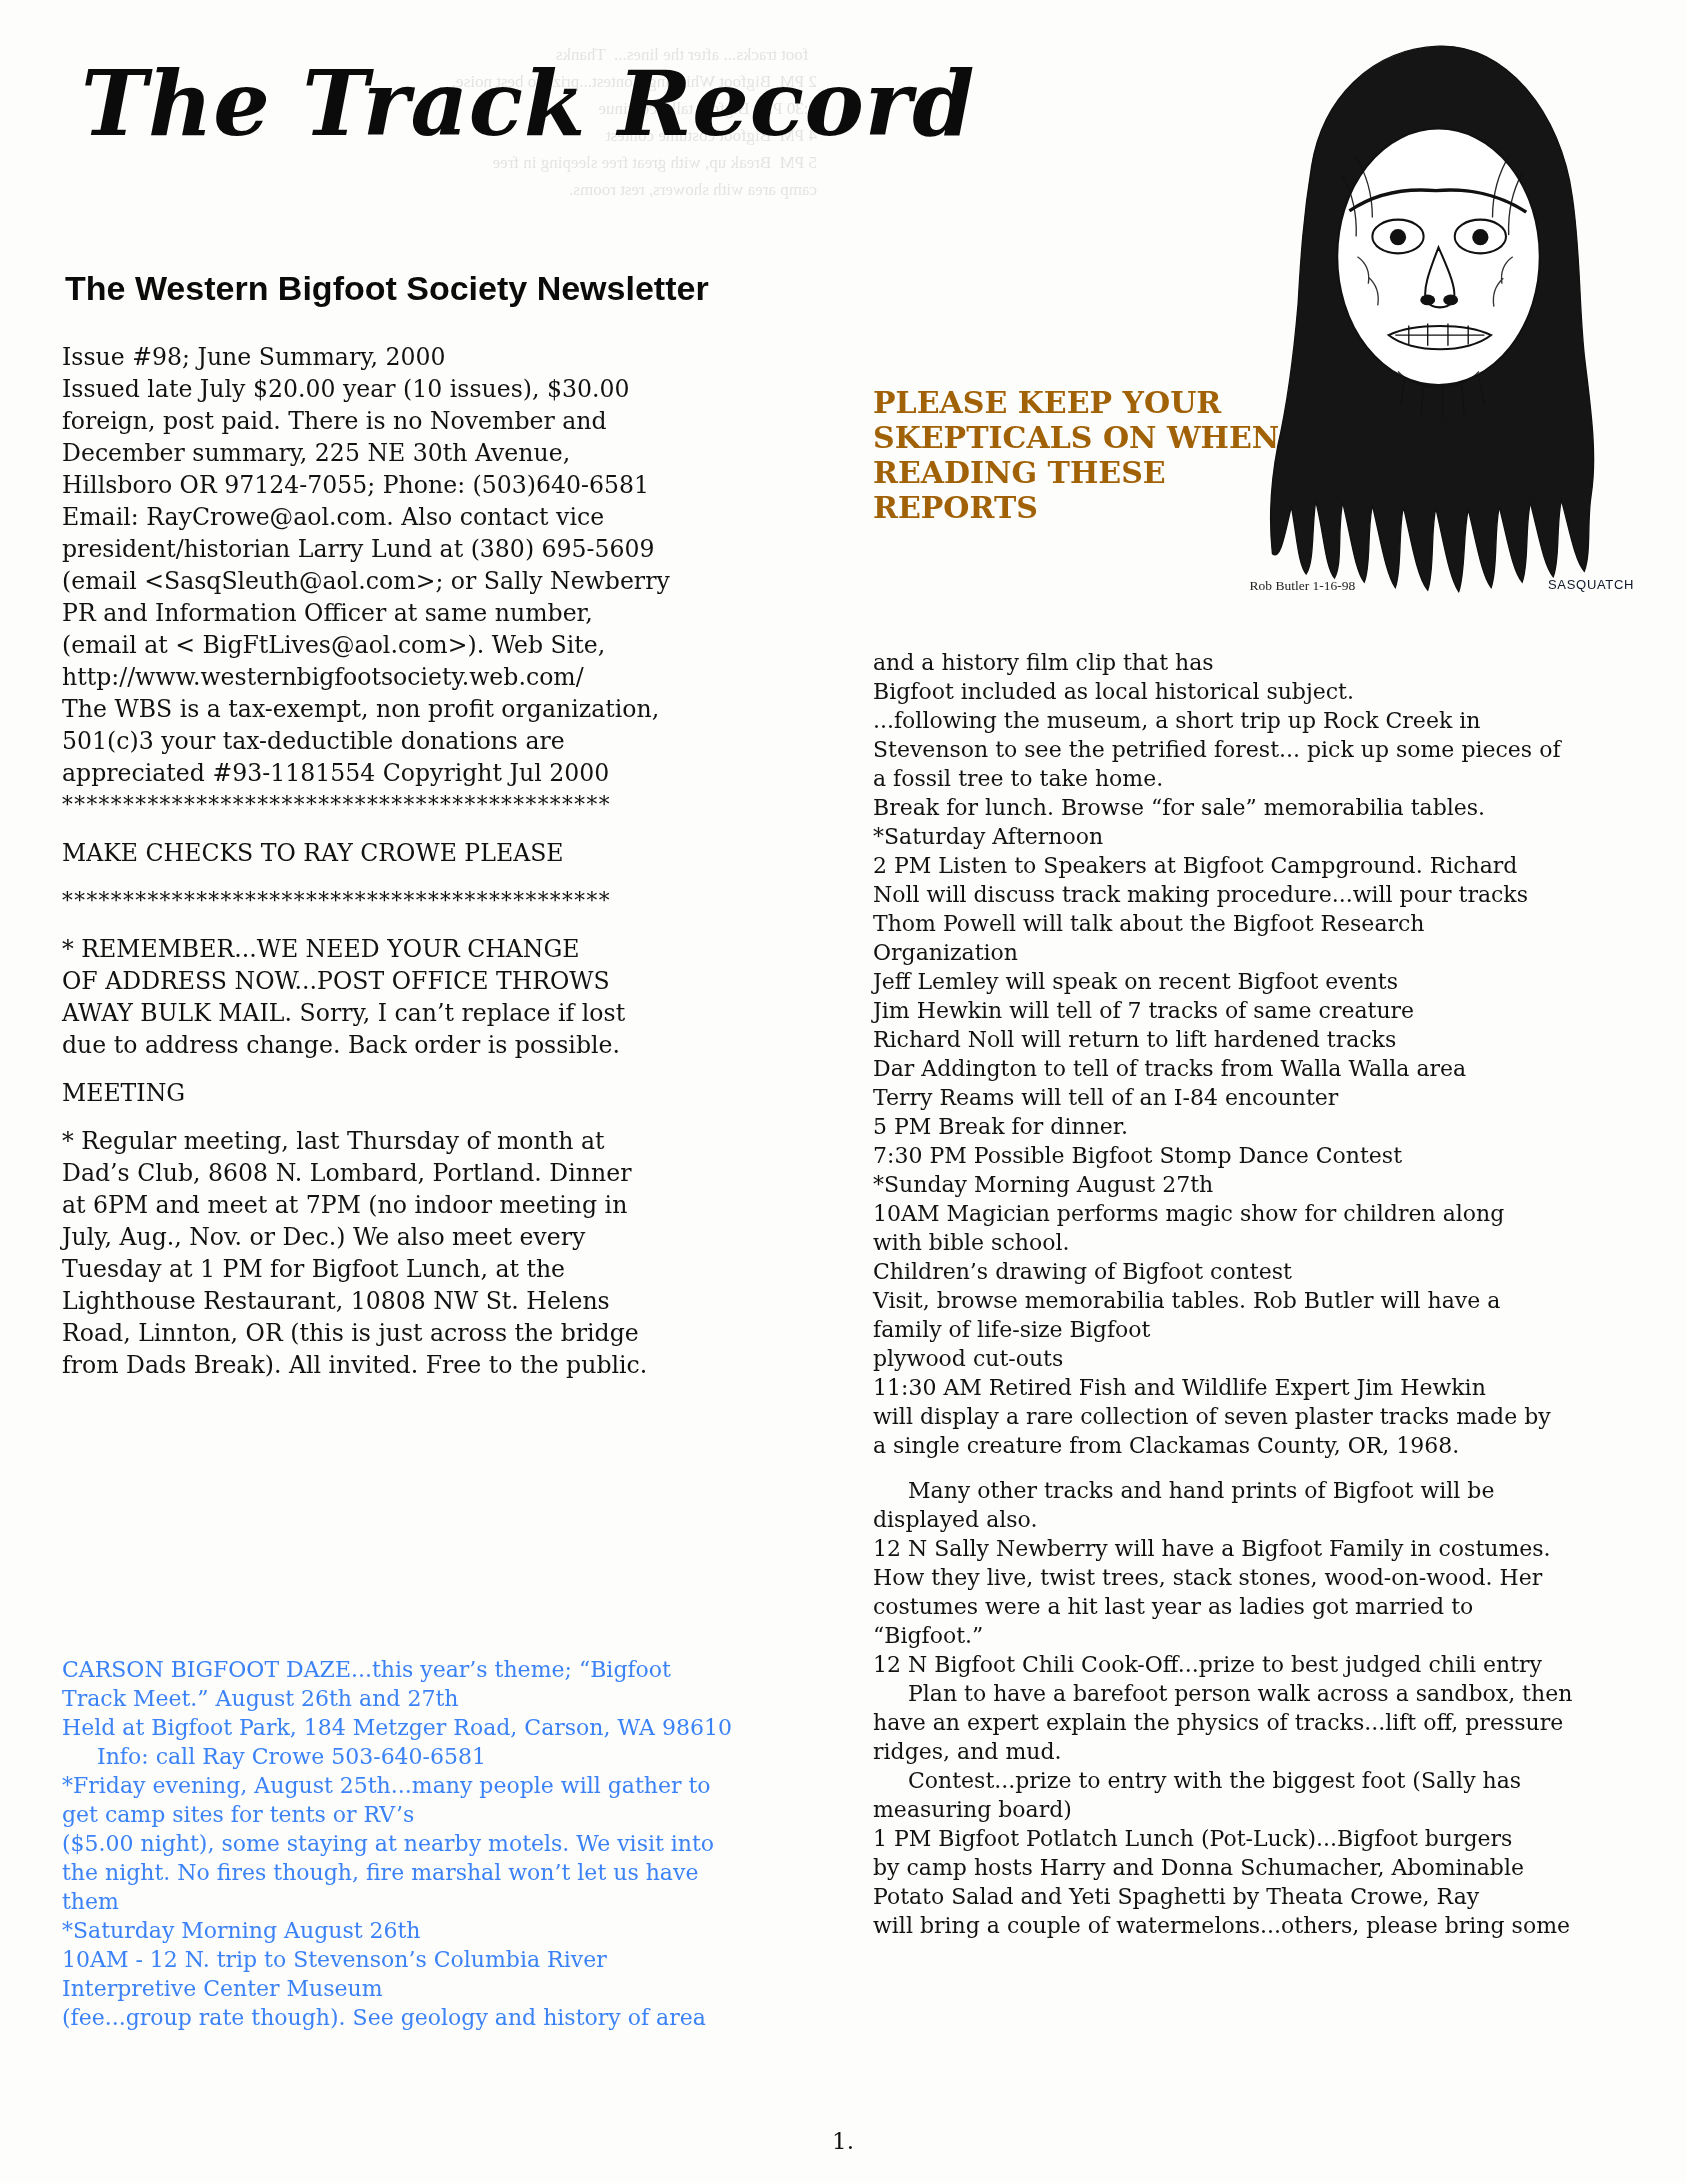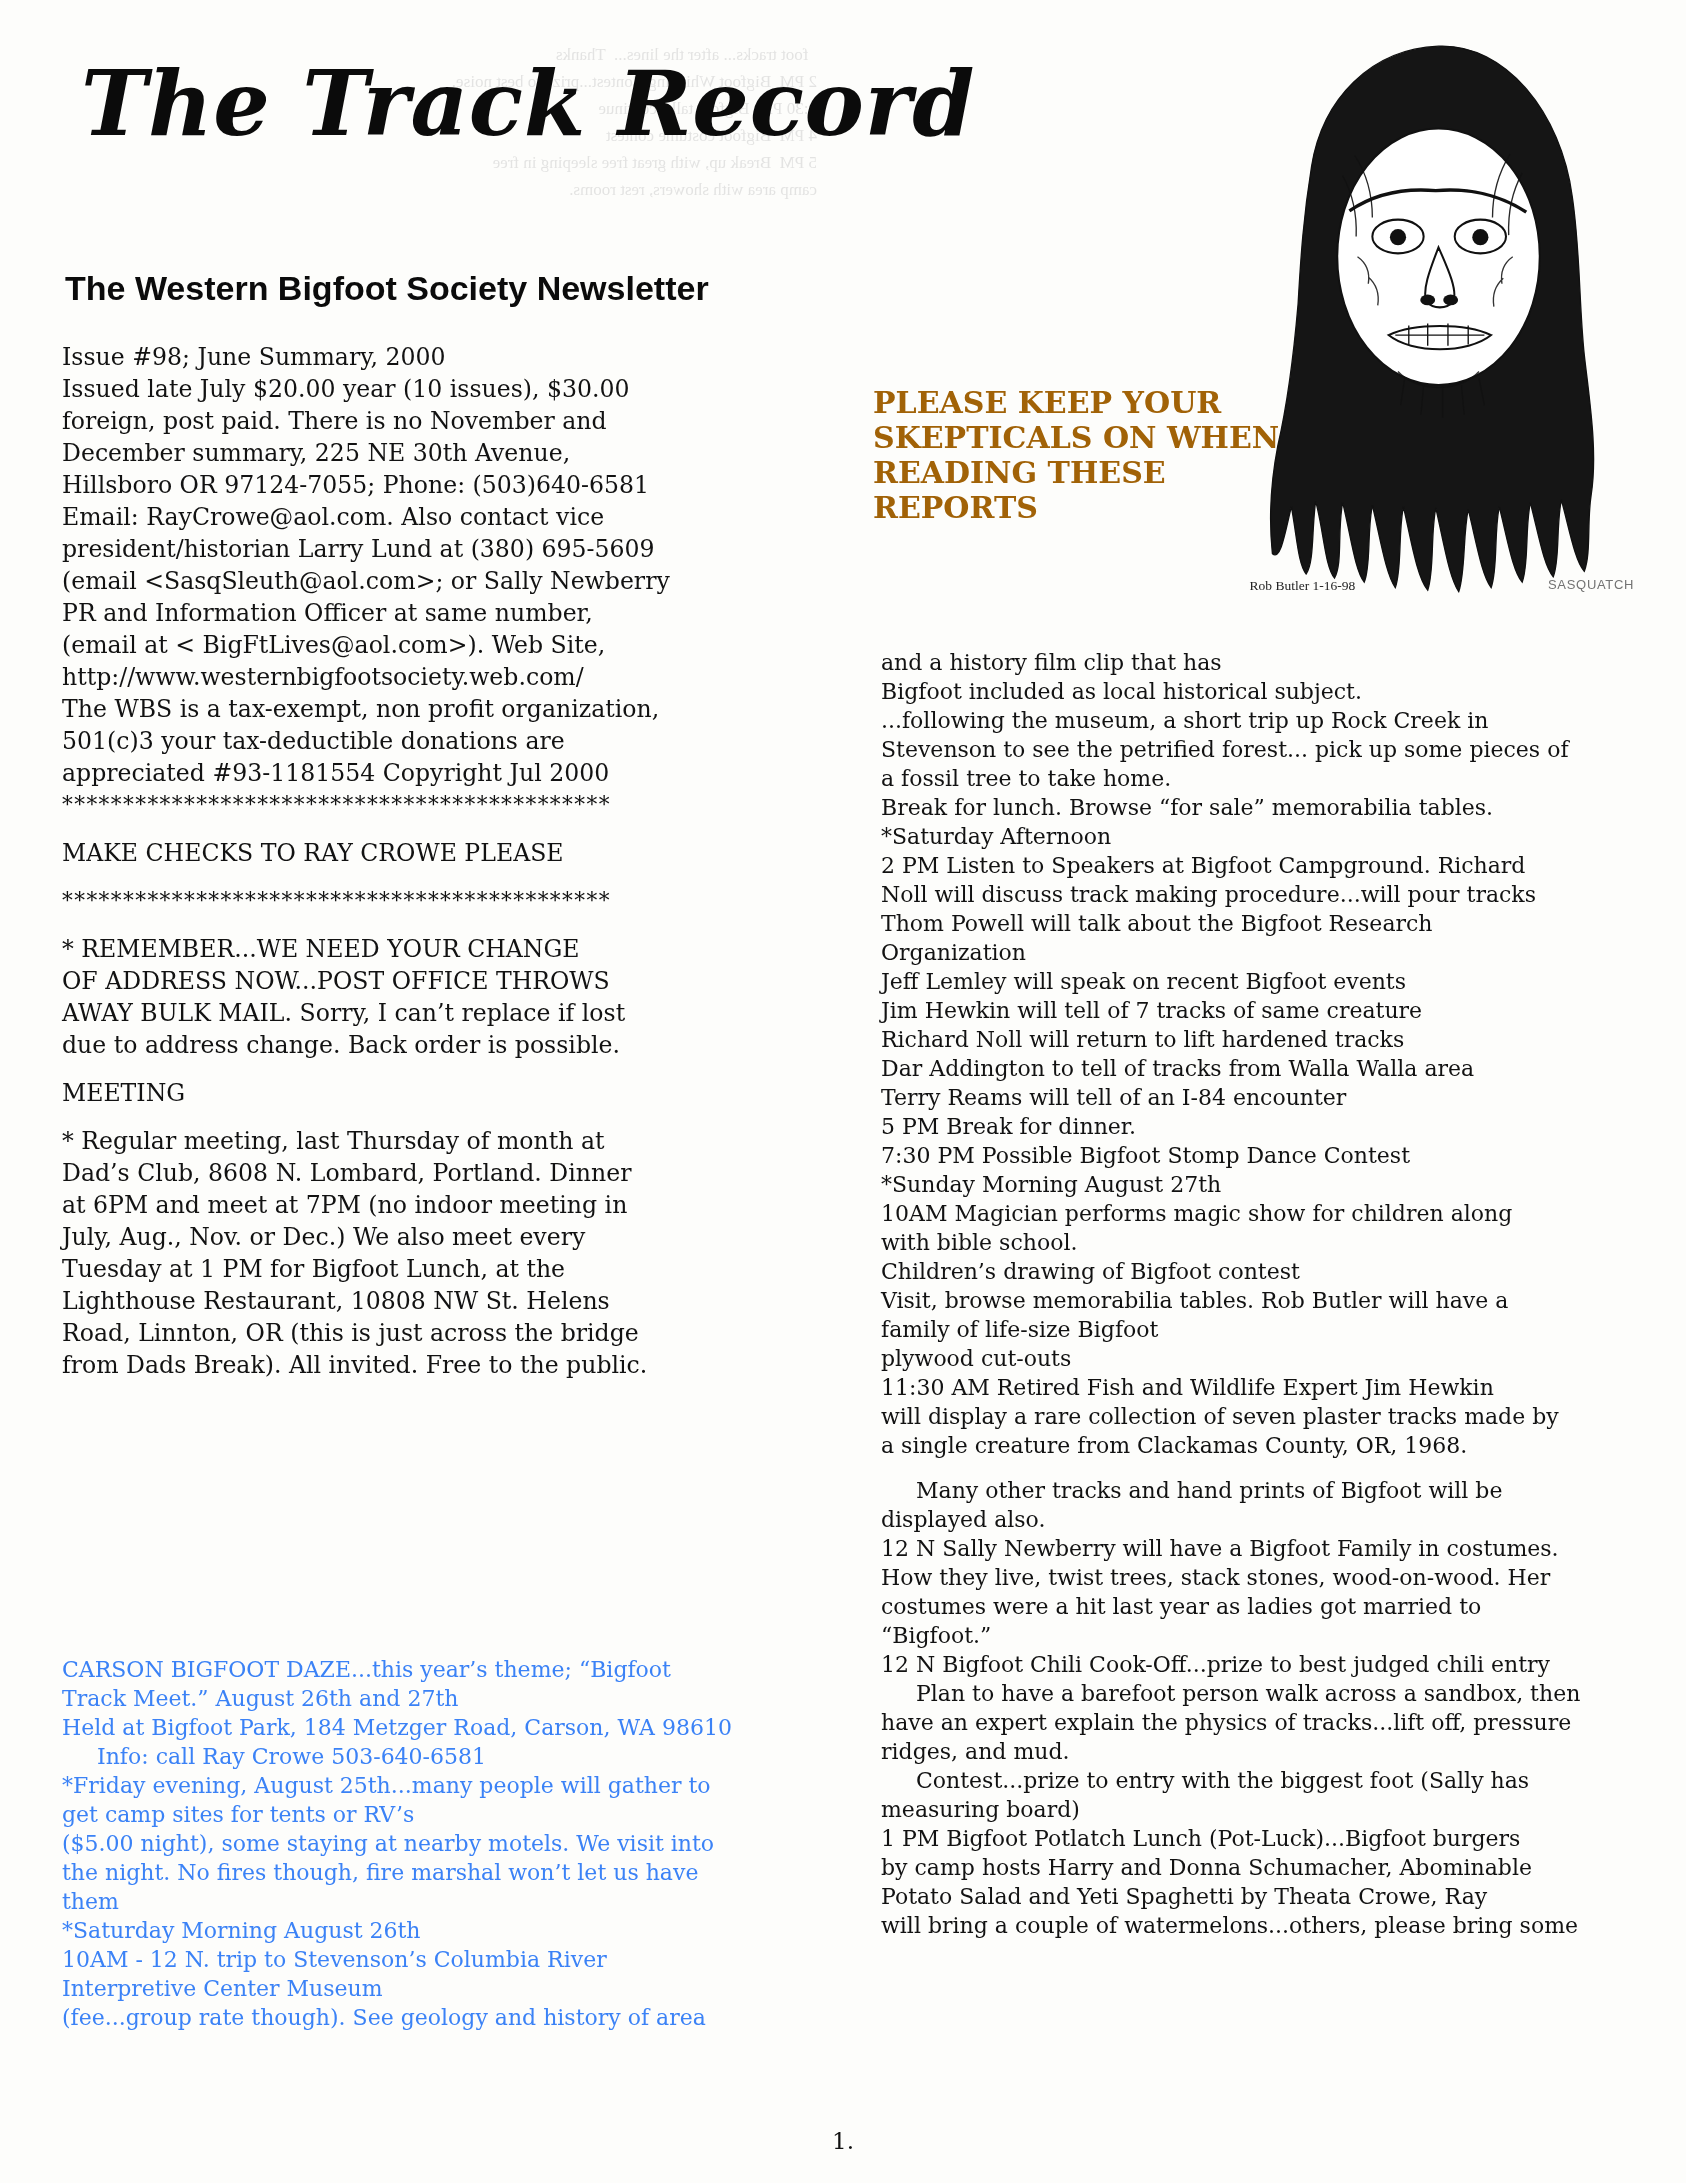--- a/index.html
+++ b/index.html
@@ -75,21 +75,21 @@
     font-size: 13.5px;
     color: #222;
   }
   .sasq .sig2 {
     position: absolute;
     bottom: 9.5px;
     right: 6.8px;
     font-family: "Liberation Sans", sans-serif;
     font-size: 13px;
     letter-spacing: 0.7px;
-    color: #737373;
+    color: #0f172a;
   }
 
   
   .col-left {
     position: absolute;
     left: 62px;
     top: 341px;
     width: 746px;
     font-size: 23.6px;
     line-height: 32px;
@@ -118,21 +118,20 @@
 
   .col-right {
     position: absolute;
     left: 873px;
     top: 648px;
     width: 746px;
     font-size: 22px;
     line-height: 29px;
     font-family: "DejaVu Serif", serif;
     color: #121212;
-    margin-left: 8px;
   }
   .col-right p { margin: 0; }
 
   .lower-left {
     position: absolute;
     left: 62px;
     top: 1655px;
     width: 746px;
     font-size: 22px;
     line-height: 29px;

